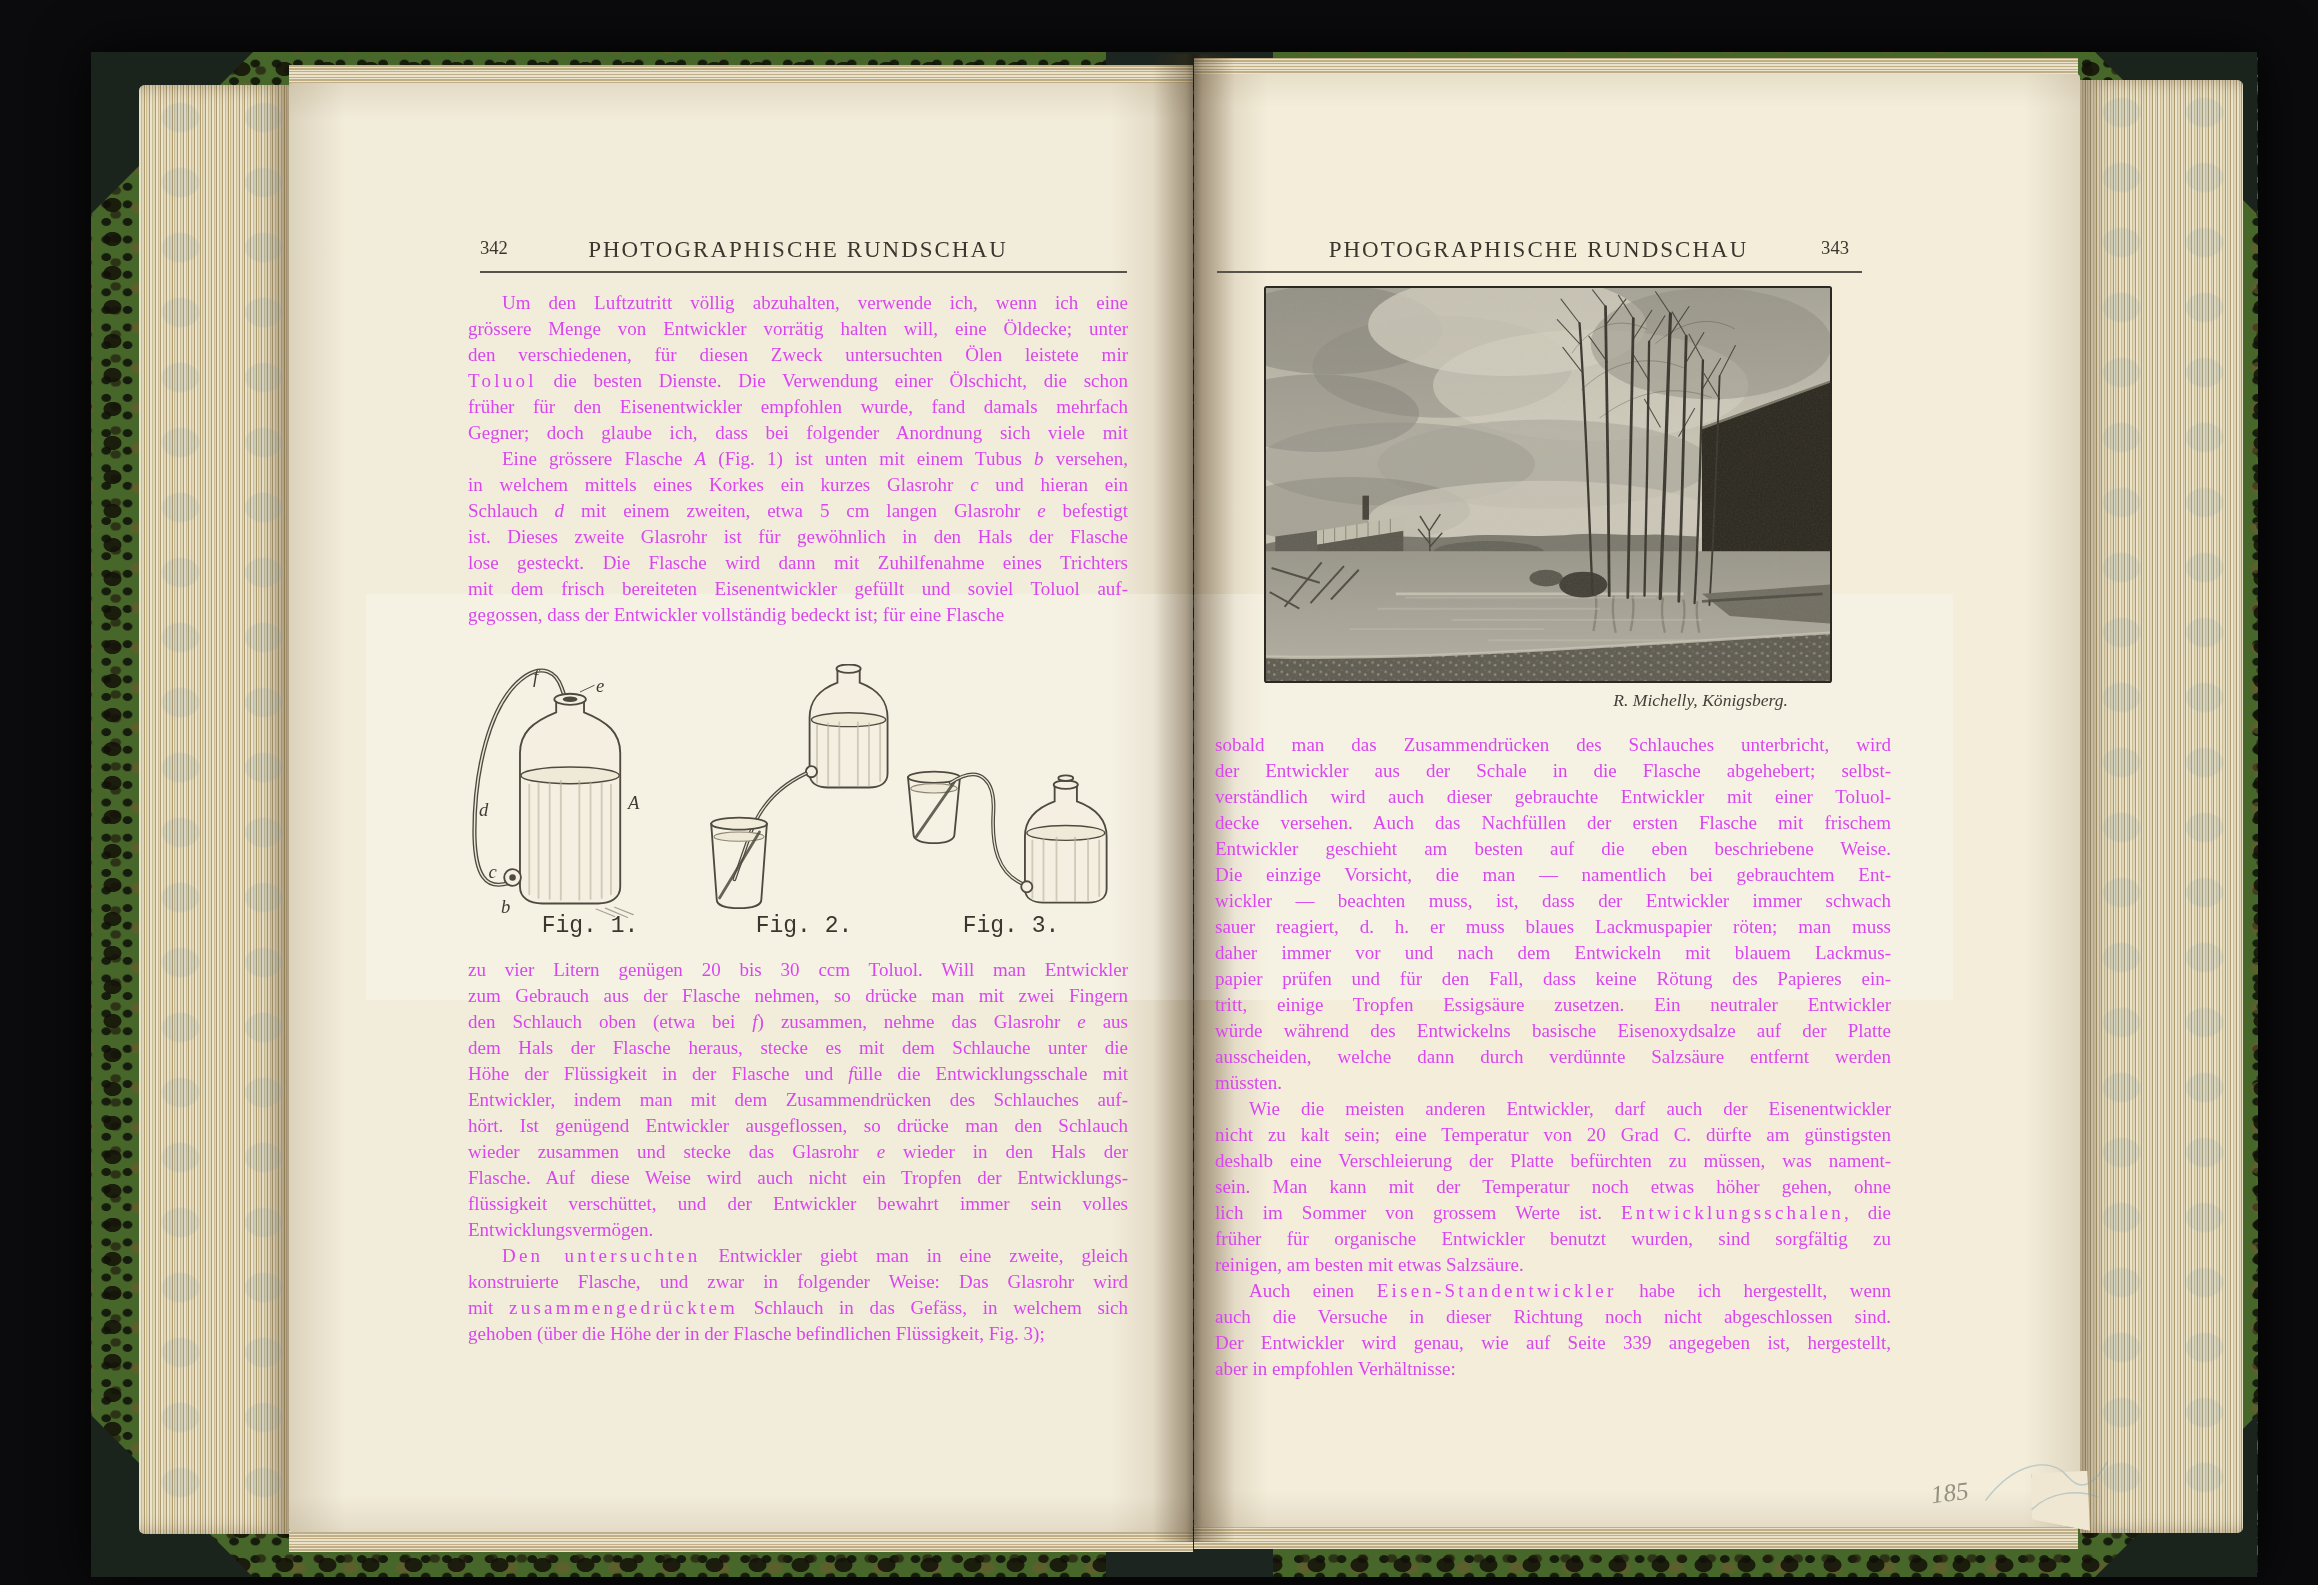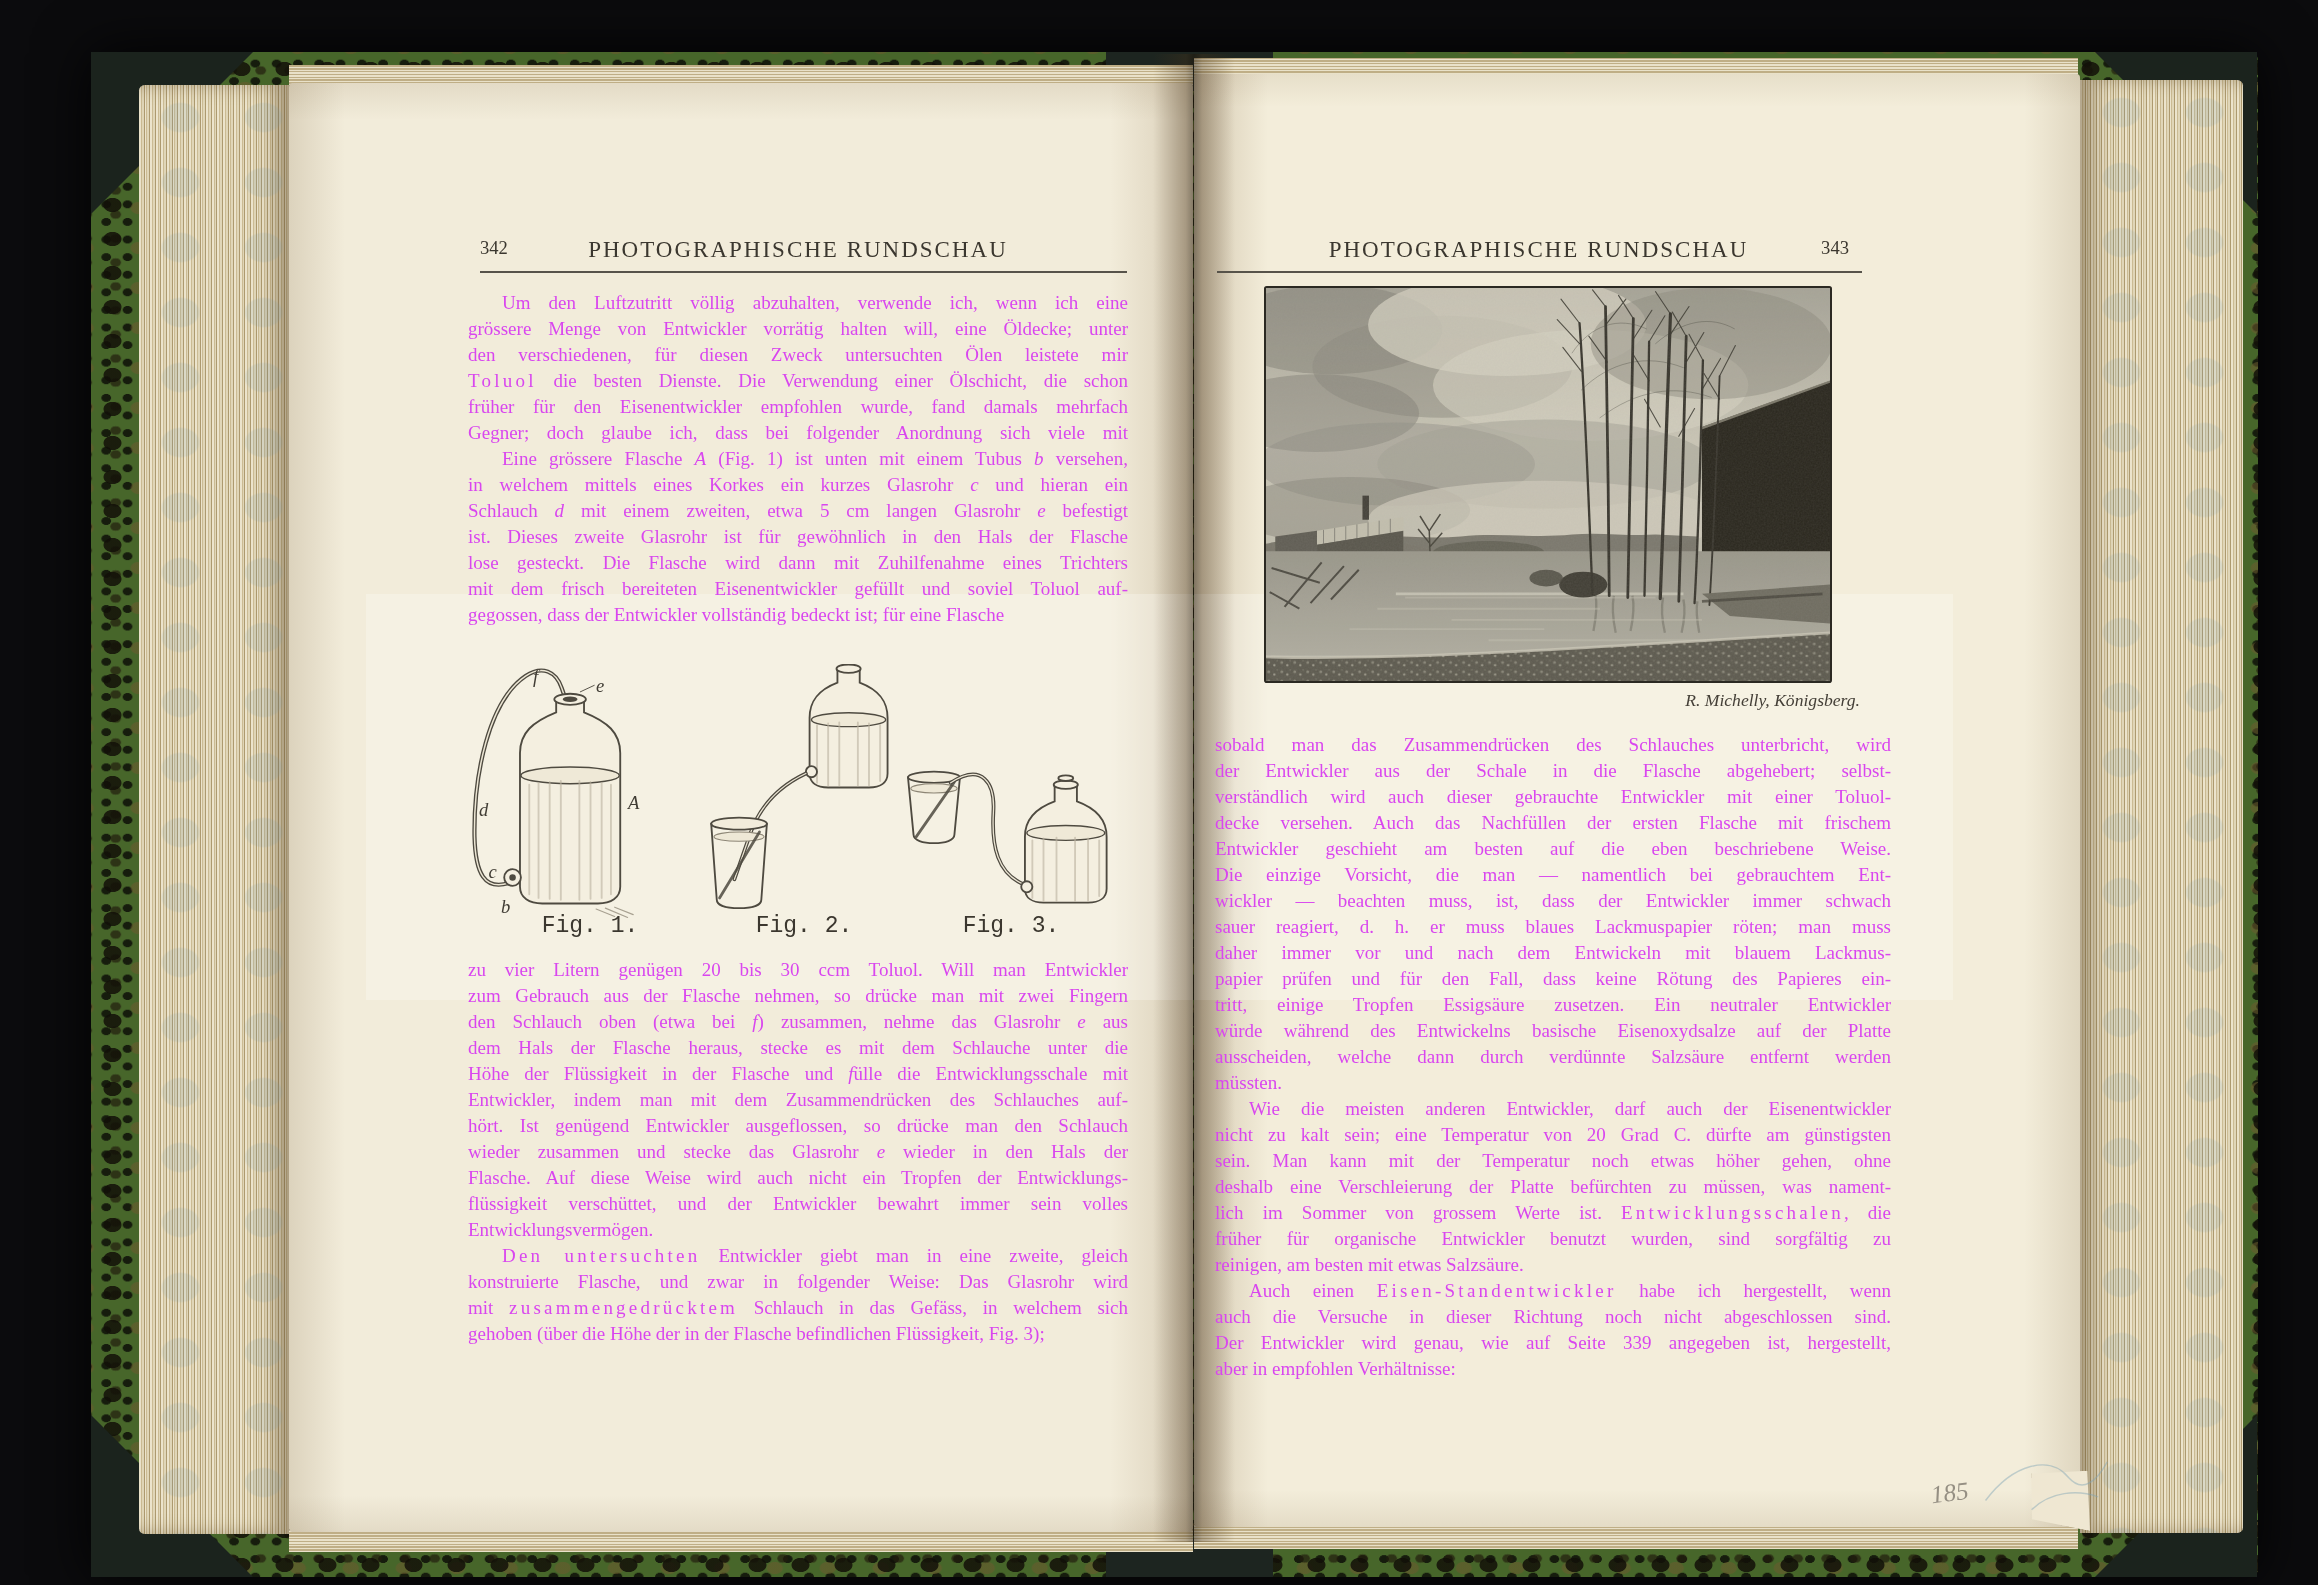--- a/index.html
+++ b/index.html
@@ -60,21 +60,21 @@
   .line.last{text-align-last:left;}
   .line.indent{text-indent:34px;}
   .sp{letter-spacing:.17em;}
   .figwrap{position:absolute;left:468px;top:664px;width:660px;height:278px;}
   .figwrap svg{position:absolute;inset:0;}
   .figlabel{position:absolute;font-style:italic;font-size:18.6px;color:#413d35;}
   .figcap{position:absolute;top:249px;transform:translateX(-50%);font-size:23px;color:#3b372f;font-family:Liberation Mono, monospace;}
   .photo-frame{position:absolute;left:1264px;top:286px;width:564px;height:393px;
     border:2.8px solid #2b2922;border-radius:2.8px;background:#b9b7ac;overflow:hidden;}
   .photo-frame svg{display:block;width:100%;height:100%;}
-  .photo-cap{position:absolute;left:1336px;top:690px;width:570px;text-align:right;
+  .photo-cap{position:absolute;left:1264px;top:690px;width:570px;text-align:right;
     padding-right:46px;box-sizing:border-box;font-style:italic;font-size:17.6px;color:#443f37;}
   .pencil{position:absolute;left:1931px;top:1479px;font-size:25px;color:#958f83;
     font-style:italic;transform:rotate(-7deg);}
   .dogear{position:absolute;left:2028px;top:1467px;width:67px;height:59px;background:#efe7d2;
     clip-path:polygon(0 20%,82% 0,100% 100%,12% 96%);transform:rotate(9deg);
     box-shadow:-2.8px 2.8px 4.6px rgba(80,60,30,.45);}
   .scribble{position:absolute;left:1976px;top:1436px;}
 </style>
 </head>
 <body>
@@ -304,22 +304,22 @@
         <div class="line" style="">daher immer vor und nach dem Entwickeln mit blauem Lackmus-</div>
         <div class="line" style="">papier prüfen und für den Fall, dass keine Rötung des Papieres ein-</div>
         <div class="line" style="">tritt, einige Tropfen Essigsäure zusetzen. Ein neutraler Entwickler</div>
         <div class="line" style="">würde während des Entwickelns basische Eisenoxydsalze auf der Platte</div>
         <div class="line" style="">ausscheiden, welche dann durch verdünnte Salzsäure entfernt werden</div>
         <div class="line last" style="">müssten.</div>
       </div>
       <div class="para">
         <div class="line indent" style="">Wie die meisten anderen Entwickler, darf auch der Eisenentwickler</div>
         <div class="line" style="">nicht zu kalt sein; eine Temperatur von 20 Grad C. dürfte am günstigsten</div>
+        <div class="line" style="">deshalb eine Verschleierung der Platte befürchten zu müssen, was nament-</div>
         <div class="line" style="">sein. Man kann mit der Temperatur noch etwas höher gehen, ohne</div>
-        <div class="line" style="">deshalb eine Verschleierung der Platte befürchten zu müssen, was nament-</div>
         <div class="line" style="">lich im Sommer von grossem Werte ist. <span class="sp">Entwicklungsschalen</span>, die</div>
         <div class="line" style="">früher für organische Entwickler benutzt wurden, sind sorgfältig zu</div>
         <div class="line last" style="">reinigen, am besten mit etwas Salzsäure.</div>
       </div>
       <div class="para">
         <div class="line indent" style="">Auch einen <span class="sp">Eisen-Standentwickler</span> habe ich hergestellt, wenn</div>
         <div class="line" style="">auch die Versuche in dieser Richtung noch nicht abgeschlossen sind.</div>
         <div class="line" style="">Der Entwickler wird genau, wie auf Seite 339 angegeben ist, hergestellt,</div>
         <div class="line last" style="">aber in empfohlen Verhältnisse:</div>
       </div>

